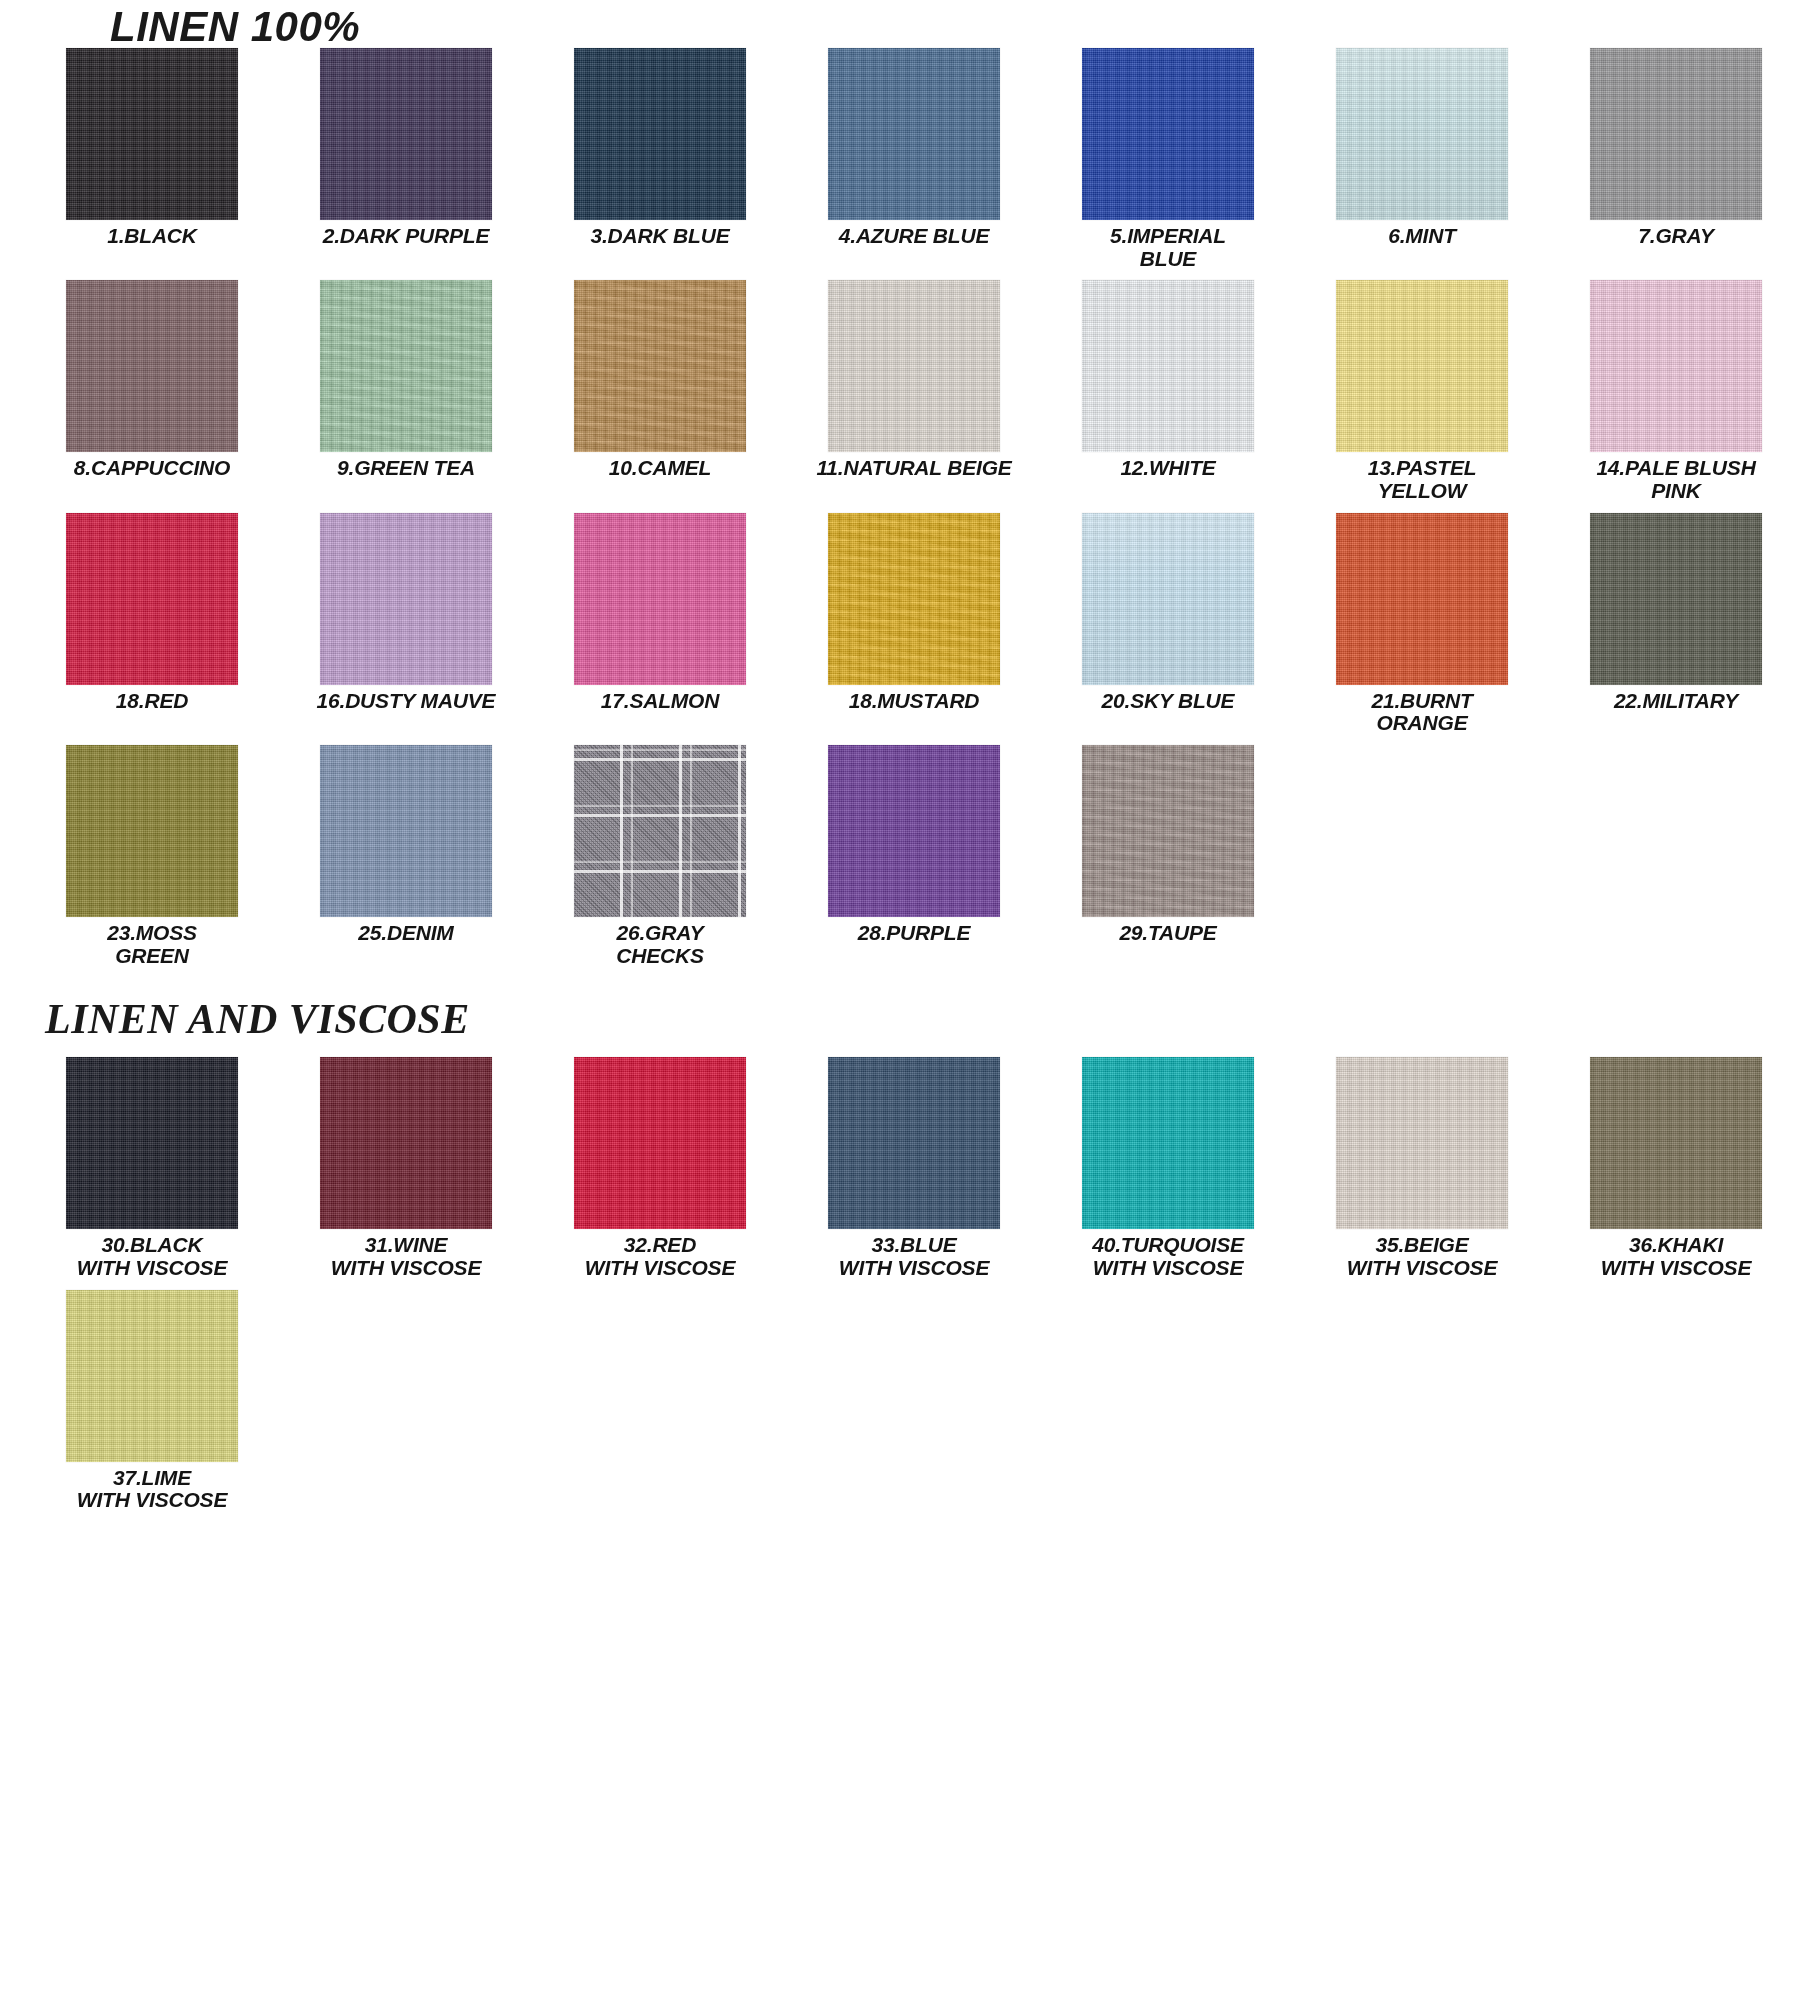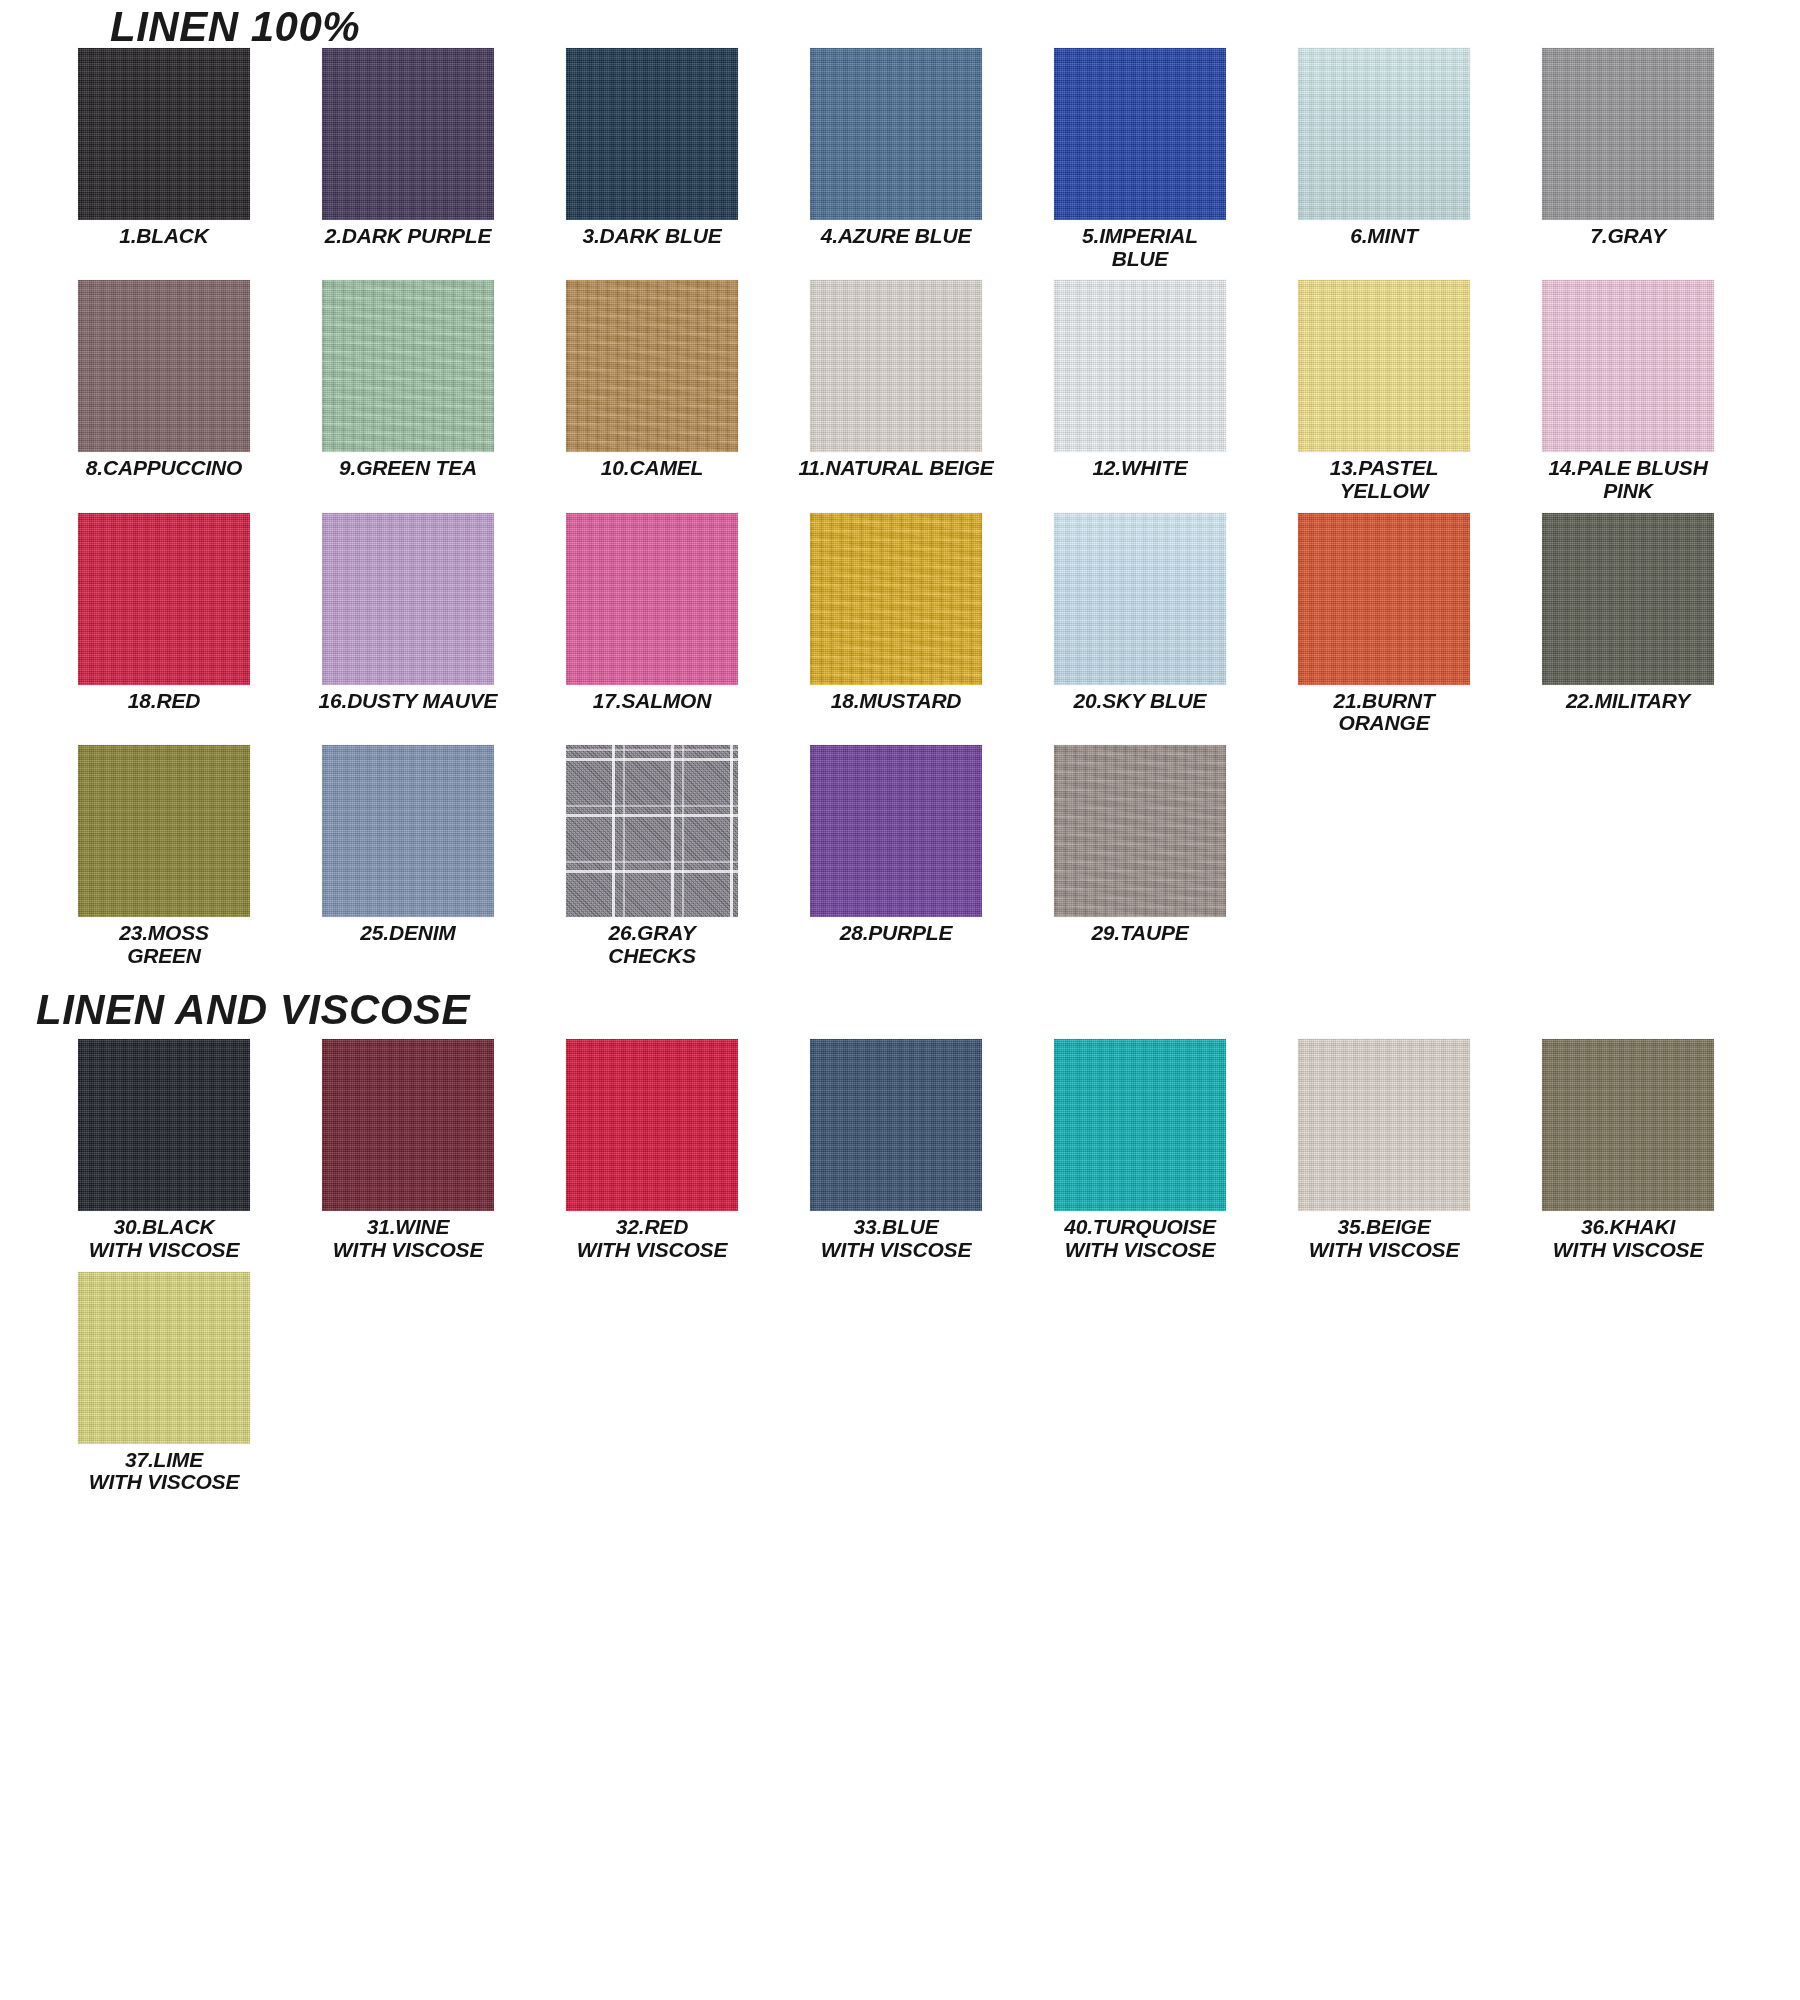--- a/index.html
+++ b/index.html
@@ -33,30 +33,31 @@
     letter-spacing: 0.5px;
     line-height: 1;
   }
   .section-title.main {
     font-size: 42px;
     margin: 6px 0 0 0;
     padding-left: 110px;
   }
   .section-title.second {
     font-size: 42px;
-    margin: 8px;
+    margin: 17px;
     padding-left: 28px;
+    font-family: Liberation Serif, serif;
   }
 
   
   .grid {
     display: grid;
     grid-template-columns: repeat(7, 232px);
-    column-gap: 12px;
-    padding-left: 48px;
+    column-gap: 22px;
+    padding-left: 36px;
   }
   .grid.row-gap { row-gap: 0px; }
 
   .cell {
     width: 232px;
     display: flex;
     flex-direction: column;
     align-items: center;
   }
 

